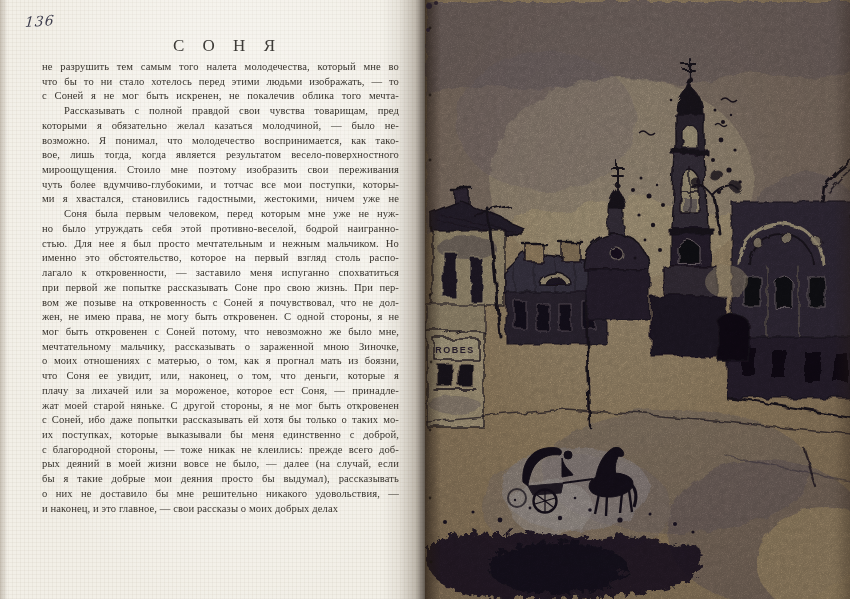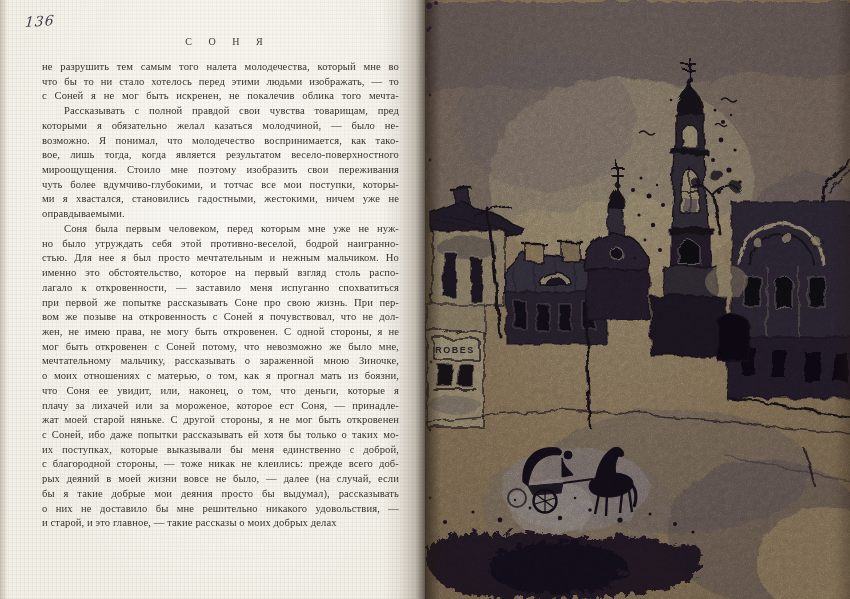--- a/index.html
+++ b/index.html
@@ -14,21 +14,21 @@
       #f2efe7;}
   .left-edge{position:absolute;left:0;top:0;width:8px;height:100%;
       background:linear-gradient(to right, rgba(120,105,88,0.35), rgba(120,105,88,0) 100%);}
   .gutter{position:absolute;left:383px;top:0;width:42px;height:599px;
       background:linear-gradient(to right, rgba(0,0,0,0) 0%, rgba(110,95,78,0.10) 40%,
                  rgba(95,80,64,0.35) 78%, rgba(44,34,26,0.72) 100%);}
   .page-number{position:absolute;left:25px;top:13px;font-family:"DejaVu Serif",serif;
       font-style:italic;font-size:14px;color:#3e3e4e;letter-spacing:1px;
       transform:rotate(-4deg) skewX(-8deg);}
   .running-header{position:absolute;left:42px;top:36px;width:357px;text-align:center;
-      font-size:10px;letter-spacing:7px;padding-left:7px;color:#3c3a36;}
+      font-size:17px;letter-spacing:7px;padding-left:7px;color:#3c3a36;}
   .body-text{position:absolute;left:42px;top:60px;width:357px;color:#37332d;
       font-size:10.6px;}
   .line{height:14.72px;line-height:14.72px;overflow:hidden;white-space:normal;
       text-align:justify;text-align-last:justify;letter-spacing:0.1px;}
   .line.pend{text-align-last:left;}
   .line.indent{text-indent:22px;}
   
   .right-page{position:absolute;left:425px;top:0;width:425px;height:494px;background:#c3a87f;}
   .right-page svg{display:block;}
 </style>
@@ -45,42 +45,41 @@
         <div class="line">не разрушить тем самым того налета молодечества, который мне во</div>
         <div class="line">что бы то ни стало хотелось перед этими людьми изображать, — то</div>
         <div class="line">с Соней я не мог быть искренен, не покалечив облика того мечта-</div>
         <div class="line indent">Рассказывать с полной правдой свои чувства товарищам, пред</div>
         <div class="line">которыми я обязательно желал казаться молодчиной, — было не-</div>
         <div class="line">возможно. Я понимал, что молодечество воспринимается, как тако-</div>
         <div class="line">вое, лишь тогда, когда является результатом весело-поверхностного</div>
         <div class="line">мироощущения. Стоило мне поэтому изобразить свои переживания</div>
         <div class="line">чуть более вдумчиво-глубокими, и тотчас все мои поступки, которы-</div>
         <div class="line">ми я хвастался, становились гадостными, жестокими, ничем уже не</div>
-        <div class="line pend">оправдываемыми.</div>
         <div class="line indent">Соня была первым человеком, перед которым мне уже не нуж-</div>
         <div class="line">но было утруждать себя этой противно-веселой, бодрой наигранно-</div>
         <div class="line">стью. Для нее я был просто мечтательным и нежным мальчиком. Но</div>
         <div class="line">именно это обстоятельство, которое на первый взгляд столь распо-</div>
         <div class="line">лагало к откровенности, — заставило меня испуганно спохватиться</div>
         <div class="line">при первой же попытке рассказывать Соне про свою жизнь. При пер-</div>
         <div class="line">вом же позыве на откровенность с Соней я почувствовал, что не дол-</div>
         <div class="line">жен, не имею права, не могу быть откровенен. С одной стороны, я не</div>
         <div class="line">мог быть откровенен с Соней потому, что невозможно же было мне,</div>
         <div class="line">мечтательному мальчику, рассказывать о зараженной мною Зиночке,</div>
         <div class="line">о моих отношениях с матерью, о том, как я прогнал мать из боязни,</div>
         <div class="line">что Соня ее увидит, или, наконец, о том, что деньги, которые я</div>
         <div class="line">плачу за лихачей или за мороженое, которое ест Соня, — принадле-</div>
         <div class="line">жат моей старой няньке. С другой стороны, я не мог быть откровенен</div>
         <div class="line">с Соней, ибо даже попытки рассказывать ей хотя бы только о таких мо-</div>
         <div class="line">их поступках, которые выказывали бы меня единственно с доброй,</div>
         <div class="line">с благородной стороны, — тоже никак не клеились: прежде всего доб-</div>
         <div class="line">рых деяний в моей жизни вовсе не было, — далее (на случай, если</div>
         <div class="line">бы я такие добрые мои деяния просто бы выдумал), рассказывать</div>
         <div class="line">о них не доставило бы мне решительно никакого удовольствия, —</div>
-        <div class="line pend">и старой, и это главное, — такие рассказы о моих добрых делах</div>
+        <div class="line pend">и наконец, и это главное, — свои рассказы о моих добрых делах</div>
       </div>
   </div>
 
   <div class="right-page">
     <svg width="425" height="599" viewBox="0 0 425 599">
       <defs>
         <radialGradient id="paperGrad" cx="45%" cy="36%" r="80%">
           <stop offset="0%" stop-color="#dcc6a1"></stop>
           <stop offset="55%" stop-color="#c5aa82"></stop>
           <stop offset="100%" stop-color="#b29877"></stop>

